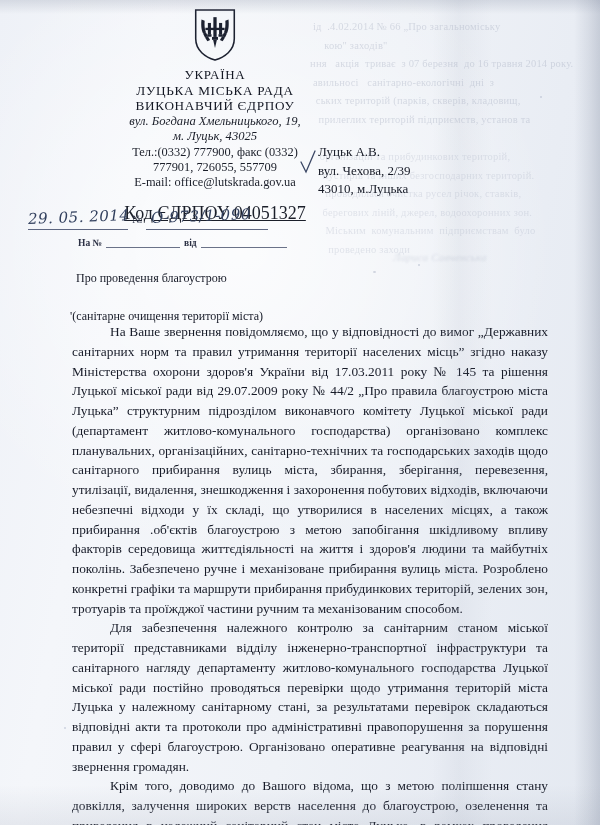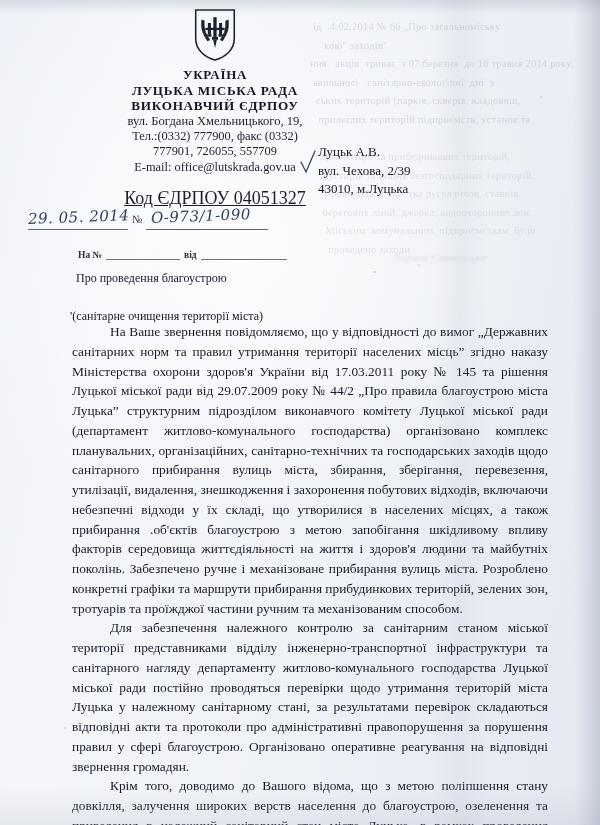--- a/index.html
+++ b/index.html
@@ -85,31 +85,32 @@
     width: 430px;
     text-align: center;
   }
   .emblem {
     width: 46px;
     height: 54px;
     margin: 0 auto 5px auto;
     display: block;
   }
   .org-line {
-    font-weight: bold;
+    font-weight: normal;
     font-size: 13.2px;
     line-height: 15.6px;
     letter-spacing: 0.7px;
     color: #141824;
   }
   .org-line.l1 { font-size: 13px; }
   .addr-line {
     font-size: 12.6px;
     line-height: 15.4px;
     color: #1b1f2a;
+    font-style: italic;
   }
   .contact-line {
     font-size: 12.4px;
     line-height: 15.2px;
     color: #1b1f2a;
   }
   .edrpou {
     font-size: 18px;
     line-height: 14px;
     margin-top: 16px;
@@ -173,21 +174,21 @@
     align-items: flex-end;
     gap: 4px;
   }
   .rule {
     display: inline-block;
     border-bottom: 1px solid #6a7288;
     height: 9px;
   }
   .rule.a { width: 74px; }
   .rule.b { width: 86px; }
-  .refrow .lbl { padding-bottom: 0px; margin-top: 12px; }
+  .refrow .lbl { padding-bottom: 0px; }
 
   
   .addressee {
     position: absolute;
     top: 143px; left: 318px;
     font-size: 13px;
     line-height: 18.5px;
     color: #161a26;
   }
   .checkmark {
@@ -276,20 +277,21 @@
         <path d="M27.2 15.5 h3.2 v12.0 h-3.2 z"></path>
         <path d="M26.6 27.2 h4.4 v2.6 h-4.4 z"></path>
 
         <path d="M13.0 20.5 h20.0 v2.4 h-20.0 z"></path>
       </g>
     </svg>
     <div class="org-line l1">УКРАЇНА</div>
     <div class="org-line">ЛУЦЬКА МІСЬКА РАДА</div>
     <div class="org-line">ВИКОНАВЧИЙ ЄДРПОУ</div>
     <div class="addr-line">вул. Богдана Хмельницького, 19,</div>
+    <div class="addr-line">м. Луцьк, 43025</div>
     <div class="contact-line">Тел.:(0332) 777900, факс (0332)</div>
     <div class="contact-line">777901, 726055, 557709</div>
     <div class="contact-line">E-mail: office@lutskrada.gov.ua</div>
     <div class="edrpou">Код ЄДРПОУ 04051327</div>
   </div>
 
   <div class="reg-row">
     <span class="hand reg-date">29. 05. 2014</span>
     <span class="reg-no-label">№</span>
     <span class="hand reg-no">О-973/1-090</span>

